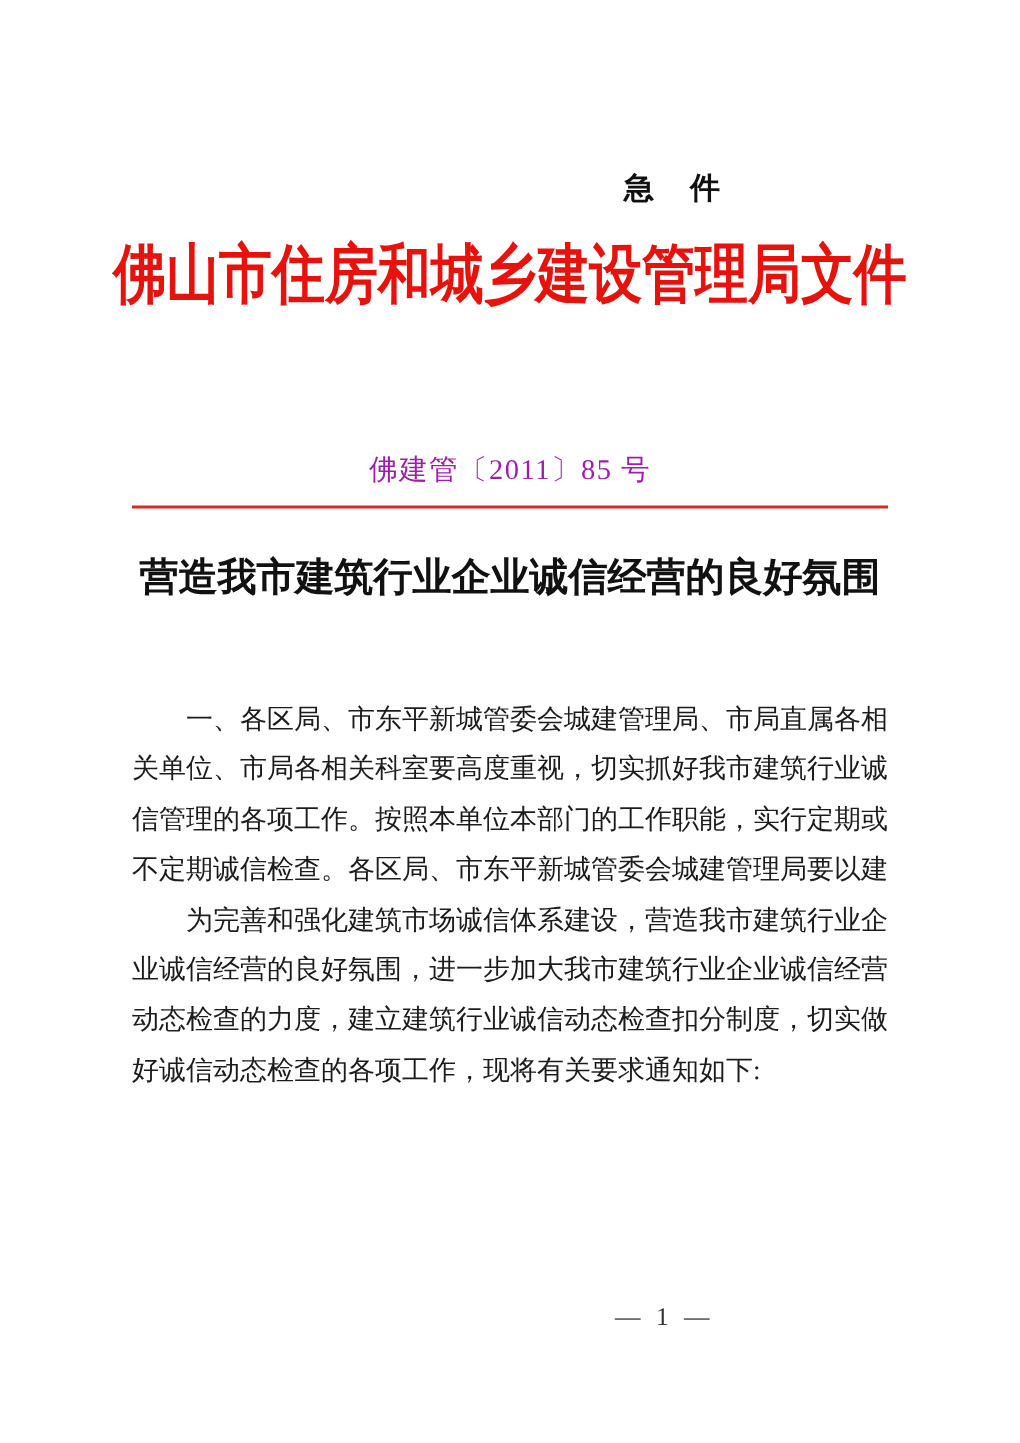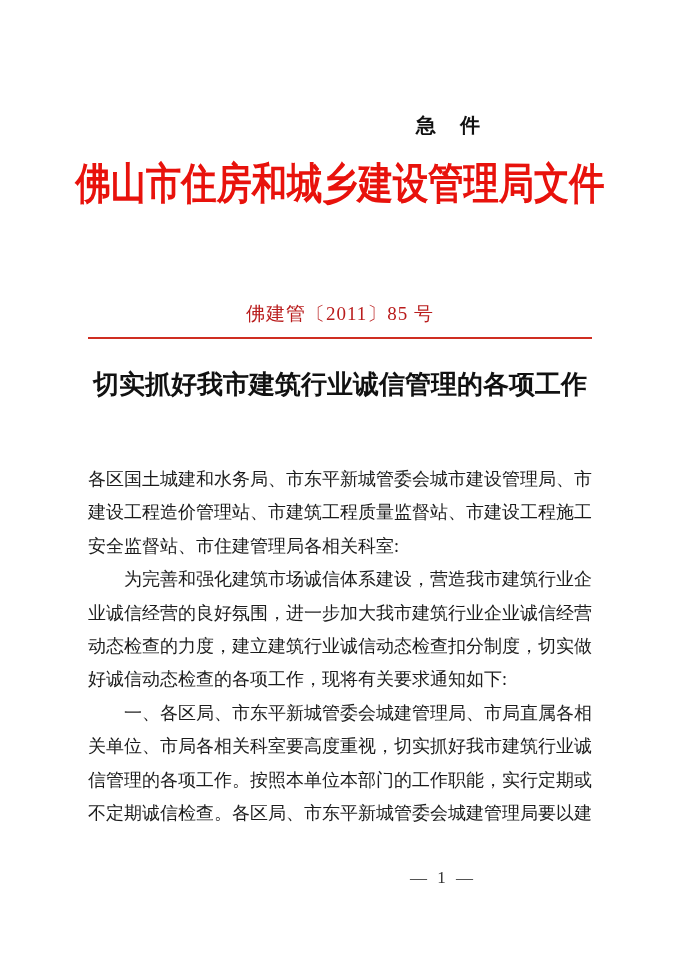--- a/index.html
+++ b/index.html
@@ -43,21 +43,21 @@
     transform-origin: 50% 50%;
   }
   .doc-number {
     position: absolute;
     top: 301px;
     left: 0;
     width: 680px;
     text-align: center;
     font-size: 19px;
     line-height: 26px;
-    color: #b91c1c;
+    color: #a21caf;
     letter-spacing: 1px;
   }
   .red-rule {
     position: absolute;
     top: 337px;
     left: 88px;
     width: 504px;
     height: 2px;
     background: #cf2e21;
   }
@@ -102,24 +102,23 @@
 
   <div class="urgency">急　件</div>
 
   <div class="agency-header">佛山市住房和城乡建设管理局文件</div>
 
   <div class="doc-number">佛建管〔2011〕85 号</div>
 
   <div class="red-rule"></div>
 
   <div class="doc-title">
-    <span>切实抓好我市建筑行业诚信管理的各项工作</span><br>
+    <span>营造我市建筑行业企业诚信经营的良好氛围</span><br>
   </div>
 
   <div class="body-text">
-    <p>各区国土城建和水务局、市东平新城管委会城市建设管理局、市建设工程造价管理站、市建筑工程质量监督站、市建设工程施工安全监督站、市住建管理局各相关科室:</p>
+    <p class="indent">一、各区局、市东平新城管委会城建管理局、市局直属各相关单位、市局各相关科室要高度重视，切实抓好我市建筑行业诚信管理的各项工作。按照本单位本部门的工作职能，实行定期或不定期诚信检查。各区局、市东平新城管委会城建管理局要以建</p>
     <p class="indent">为完善和强化建筑市场诚信体系建设，营造我市建筑行业企业诚信经营的良好氛围，进一步加大我市建筑行业企业诚信经营动态检查的力度，建立建筑行业诚信动态检查扣分制度，切实做好诚信动态检查的各项工作，现将有关要求通知如下:</p>
-    <p class="indent">一、各区局、市东平新城管委会城建管理局、市局直属各相关单位、市局各相关科室要高度重视，切实抓好我市建筑行业诚信管理的各项工作。按照本单位本部门的工作职能，实行定期或不定期诚信检查。各区局、市东平新城管委会城建管理局要以建</p>
   </div>
 
   <div class="page-number">— 1 —</div>
 
 </div>
 
 </body></html>

